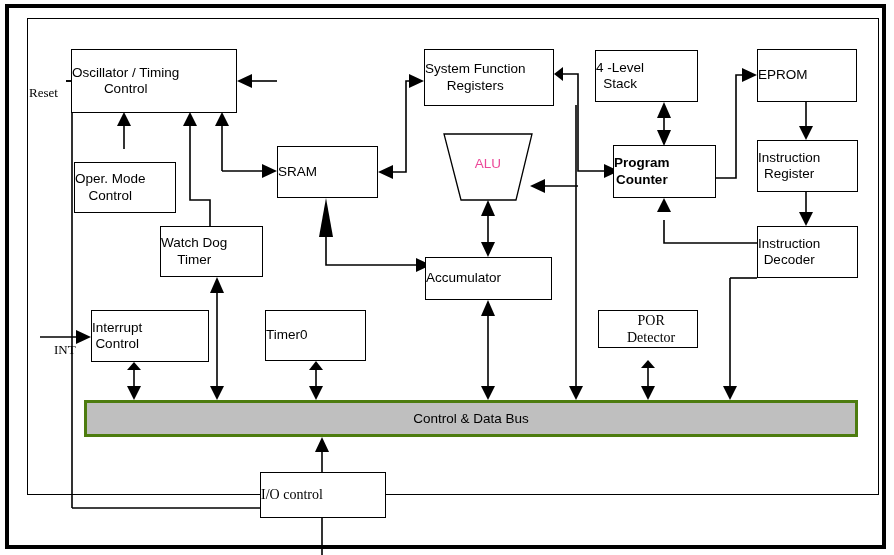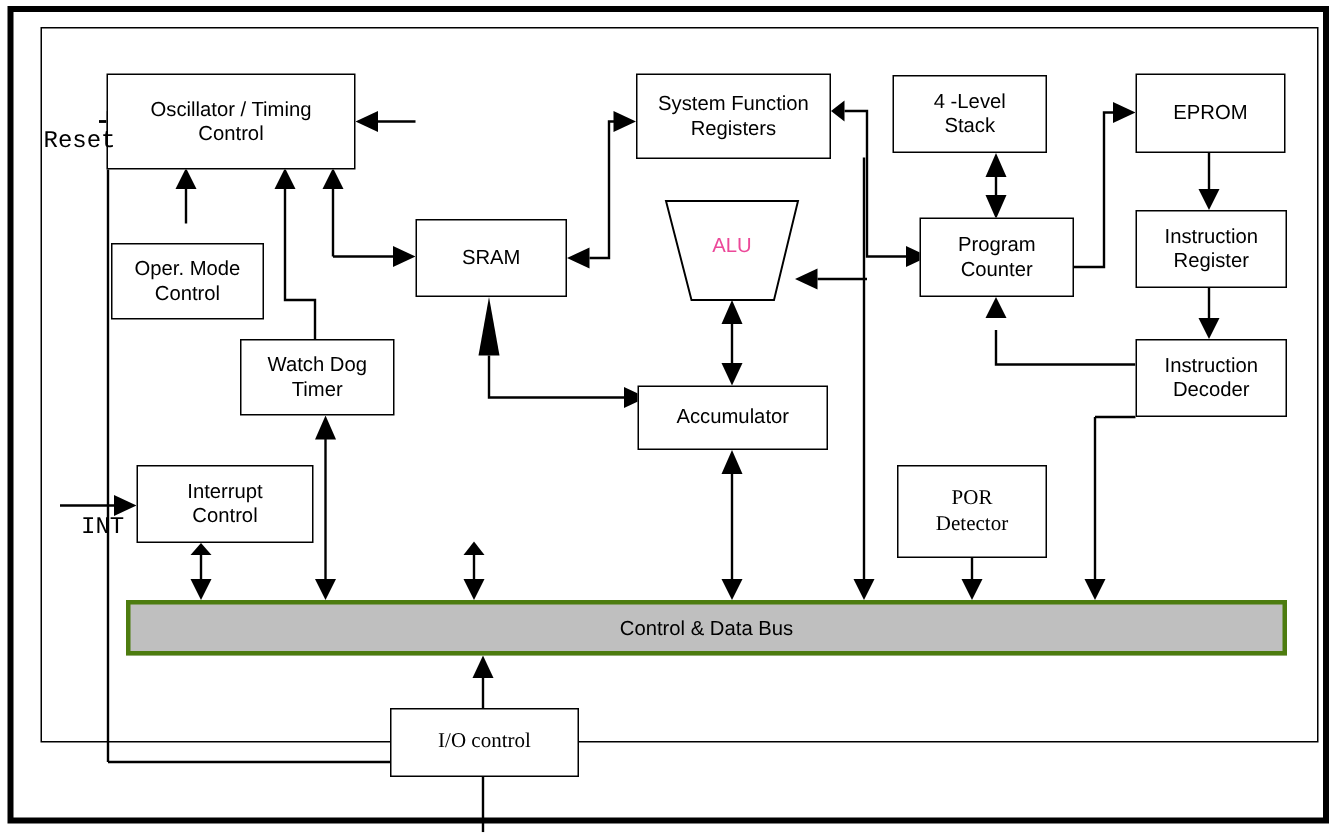--- a/index.html
+++ b/index.html
@@ -8,31 +8,31 @@
   #stage{position:relative;width:894px;height:555px;background:#ffffff;overflow:hidden;}
 
   
   .outer-frame{position:absolute;left:5px;top:4px;width:881px;height:545px;
        border:4px solid #000000;box-sizing:border-box;}
   
   .inner-frame{position:absolute;left:27px;top:18px;width:852px;height:477px;
        border:1px solid #000000;box-sizing:border-box;}
 
   .blk{position:absolute;box-sizing:border-box;border:1px solid #000000;
-       background:#ffffff;display:flex;align-items:center;justify-content:center;
+       background:#ffffff;display:flex;align-items:center;
        text-align:center;line-height:1.22;font-size:13.5px;color:#000000;
        font-family:"Liberation Sans", sans-serif;z-index:6;}
   .blk.serif{font-family:"Liberation Serif", serif;font-size:14px;}
 
   .bus{position:absolute;box-sizing:border-box;border:3px solid #4d7c0f;
        background:#bfbfbf;display:flex;align-items:center;justify-content:center;
        font-size:13.5px;color:#000000;z-index:6;}
 
-  .sigtext{position:absolute;font-size:16px;color:#000000;z-index:8;
-       font-family:Liberation Mono, monospace;background:transparent;}
+  .sigtext{position:absolute;font-size:13px;color:#000000;z-index:8;
+       font-family:Liberation Serif, serif;background:transparent;}
 
   svg.wires{position:absolute;left:0;top:0;width:894px;height:555px;z-index:3;}
   .w{stroke:#000000;stroke-width:1.6;fill:none;}
   .ah{fill:#000000;}
   .alu-shape{fill:#ffffff;stroke:#000000;stroke-width:1.3;}
   .alulabel{position:absolute;z-index:8;font-size:13.5px;color:#ec4899;
        font-family:"Liberation Sans", sans-serif;}
 </style>
 </head>
 <body>
@@ -165,21 +165,21 @@
     <span style="white-space:pre-line">SRAM</span>
   </div>
 
   <svg style="position:absolute;left:440px;top:130px;width:96px;height:74px;z-index:6;" viewBox="0 0 96 74" xmlns="http://www.w3.org/2000/svg">
     <polygon class="alu-shape" points="4,4 92,4 76,70 21,70"></polygon>
   </svg>
   <div class="alulabel" style="left:440px;top:156px;width:96px;text-align:center;">
     <span>ALU</span>
   </div>
 
-  <div class="blk" style="left:613px;top:145px;width:103px;height:53px;">
+  <div class="blk" style="left:613px;top:145px;width:103px;height:53px;font-weight:bold;">
     <span style="white-space:pre-line">Program
 Counter</span>
   </div>
 
   <div class="blk" style="left:757px;top:140px;width:101px;height:52px;">
     <span style="white-space:pre-line">Instruction
 Register</span>
   </div>
 
   <div class="blk" style="left:160px;top:226px;width:103px;height:51px;">
@@ -194,22 +194,25 @@
   <div class="blk" style="left:757px;top:226px;width:101px;height:52px;">
     <span style="white-space:pre-line">Instruction
 Decoder</span>
   </div>
 
   <div class="blk" style="left:91px;top:310px;width:118px;height:52px;">
     <span style="white-space:pre-line">Interrupt
 Control</span>
   </div>
 
-
-  <div class="blk serif" style="left:598px;top:310px;width:100px;height:62px;">
+  <div class="blk" style="left:265px;top:310px;width:101px;height:51px;">
+    <span style="white-space:pre-line">Timer0</span>
+  </div>
+
+  <div class="blk serif" style="left:598px;top:310px;width:100px;height:38px;padding-left:28px;">
     <span style="white-space:pre-line">POR
 Detector</span>
   </div>
 
   <div class="bus" style="left:84px;top:400px;width:774px;height:37px;">
     <span>Control &amp; Data Bus</span>
   </div>
 
   <div class="blk serif" style="left:260px;top:472px;width:126px;height:46px;">
     <span style="white-space:pre-line">I/O control</span>

